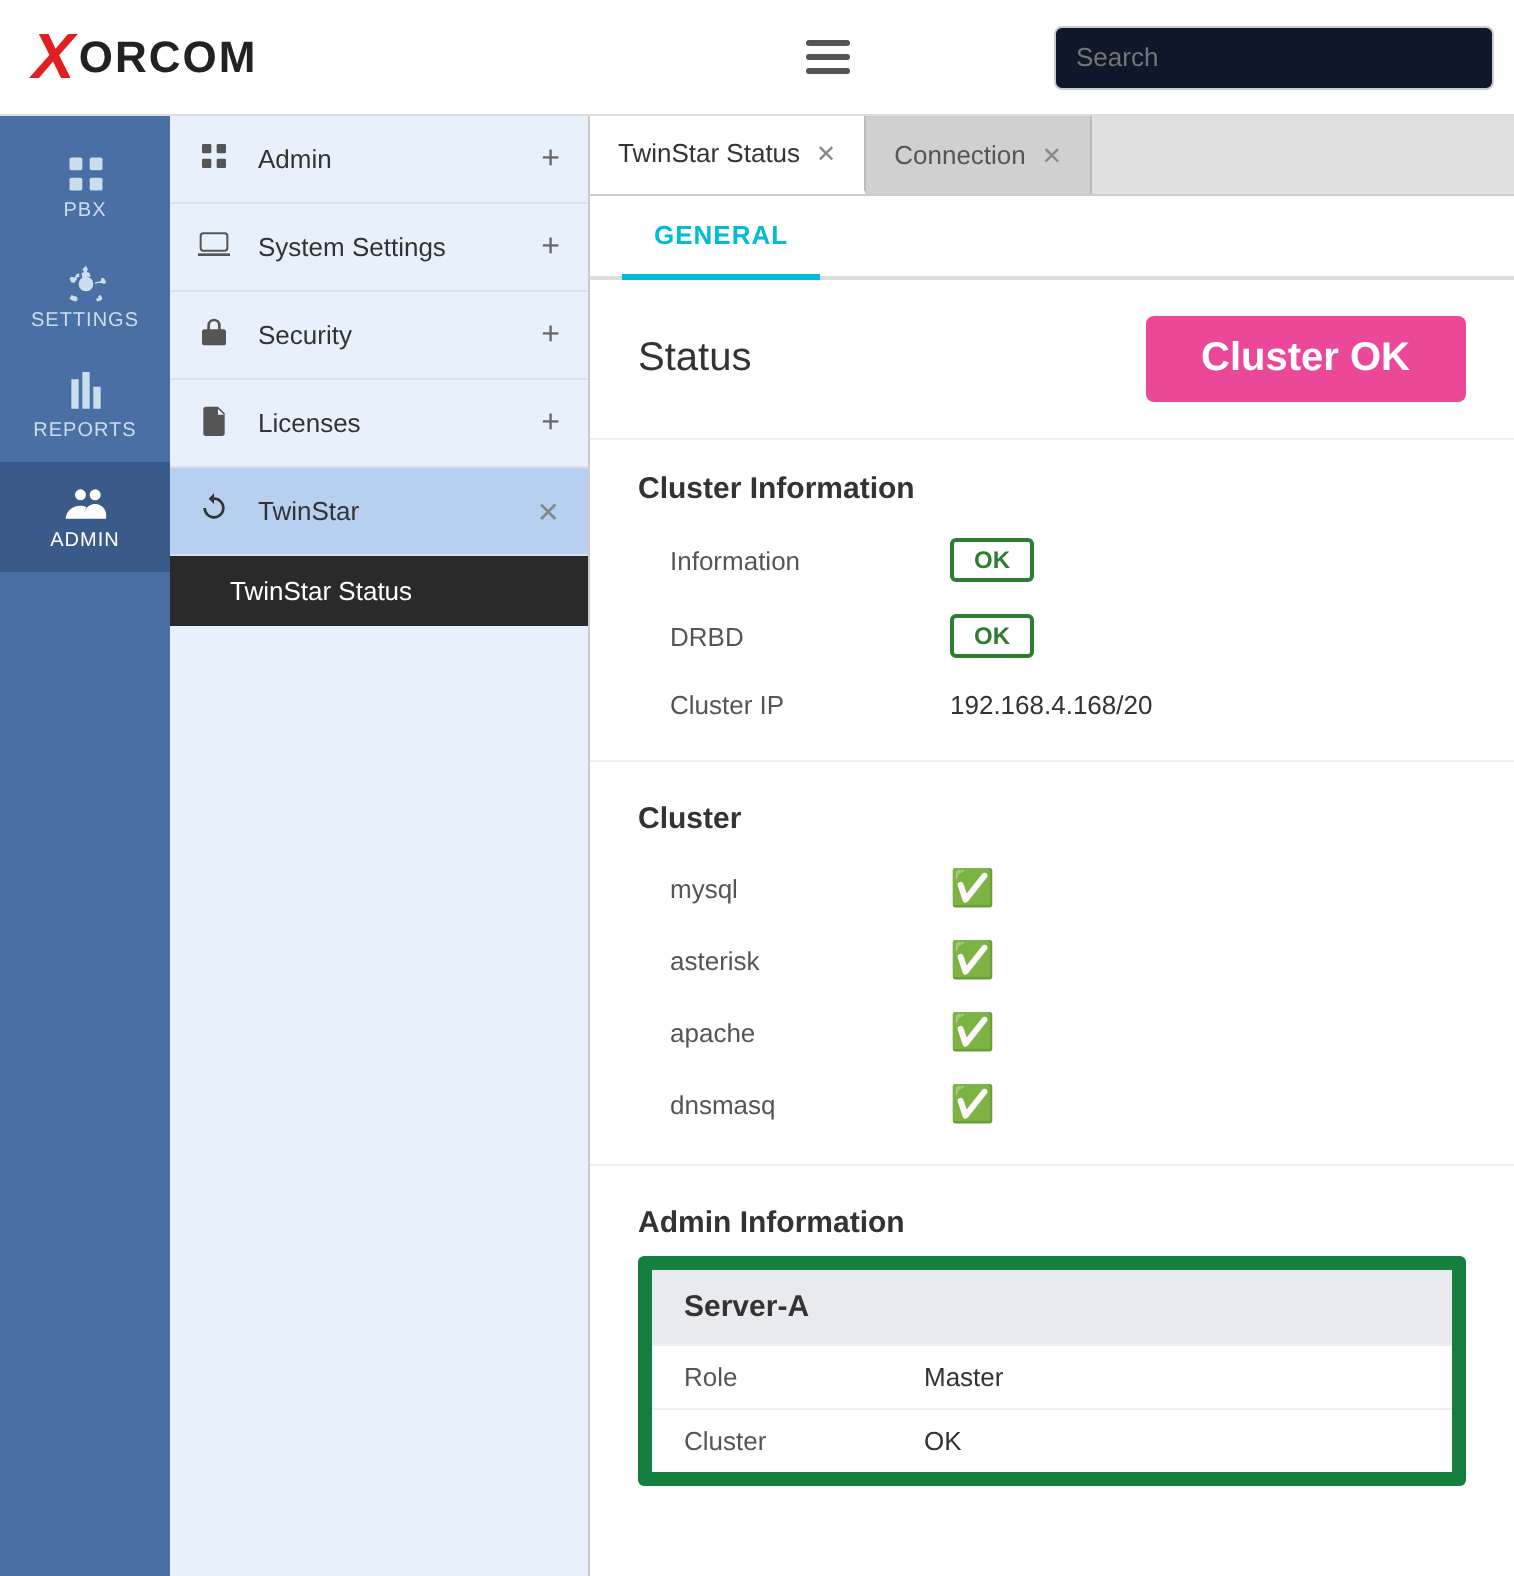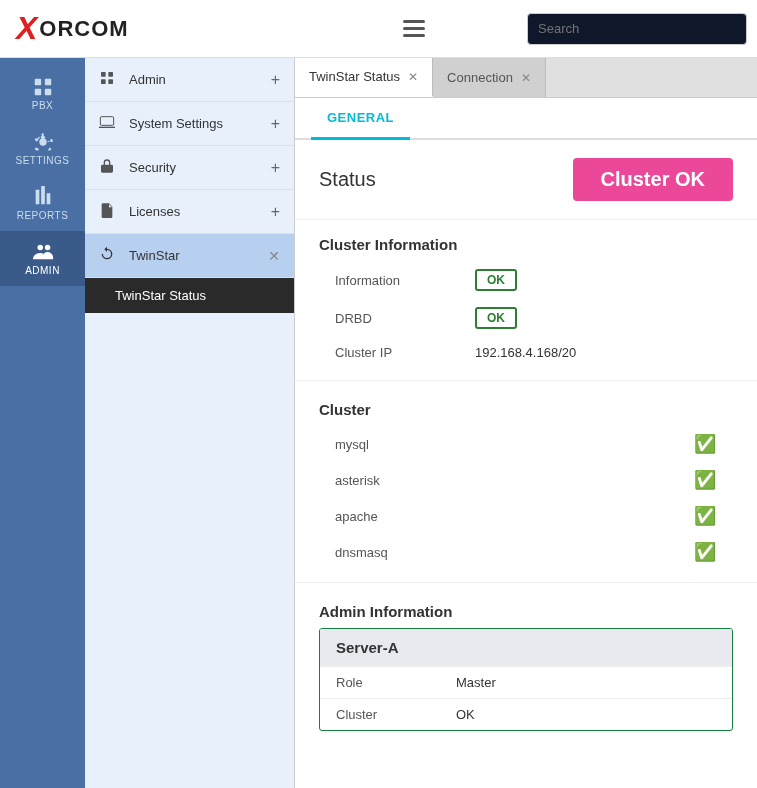--- a/index.html
+++ b/index.html
@@ -116,27 +116,27 @@
     .info-row { display: flex; align-items: center; padding: 8px 16px; }
     .info-key { width: 140px; color: #555; font-size: 13px; }
     .info-val { font-size: 13px; color: #333; }
     .ok-badge {
       display: inline-block; border: 2px solid #2e7d32; color: #2e7d32;
       font-size: 12px; font-weight: bold; padding: 2px 10px; border-radius: 3px;
     }
 
     
     .services-table { padding: 0 24px 8px 24px; }
-    .service-row { display: flex; align-items: center; padding: 7px 16px; justify-content: space-between; }
+    .service-row { display: flex; align-items: center; padding: 7px 16px; }
     .service-name { width: 140px; color: #555; font-size: 13px; }
     .check-icon { color: #2e7d32; font-size: 18px; }
 
     
     .server-section { padding: 0 24px 16px 24px; }
-    .server-card { border: 1px solid #15803d; border-radius: 3px; overflow: hidden; }
+    .server-card { border: 7px solid #15803d; border-radius: 3px; overflow: hidden; }
     .server-card-header {
       background: #e8eaf0; padding: 10px 16px; font-size: 15px; font-weight: bold; color: #333;
     }
     .server-card-row { display: flex; padding: 8px 16px; border-top: 1px solid #eee; }
     .server-card-key { width: 120px; color: #555; font-size: 13px; }
     .server-card-val { color: #333; font-size: 13px; }
 
     
     .section-divider { height: 1px; background: #eee; margin: 4px 0; }
   </style>

